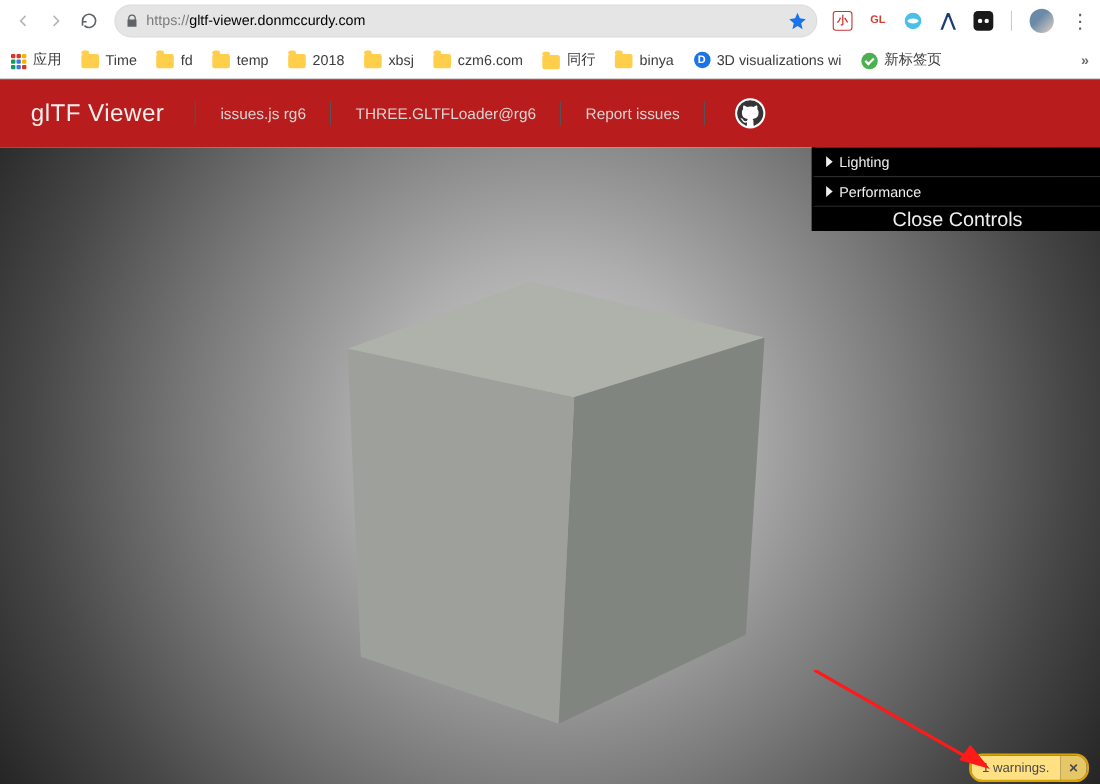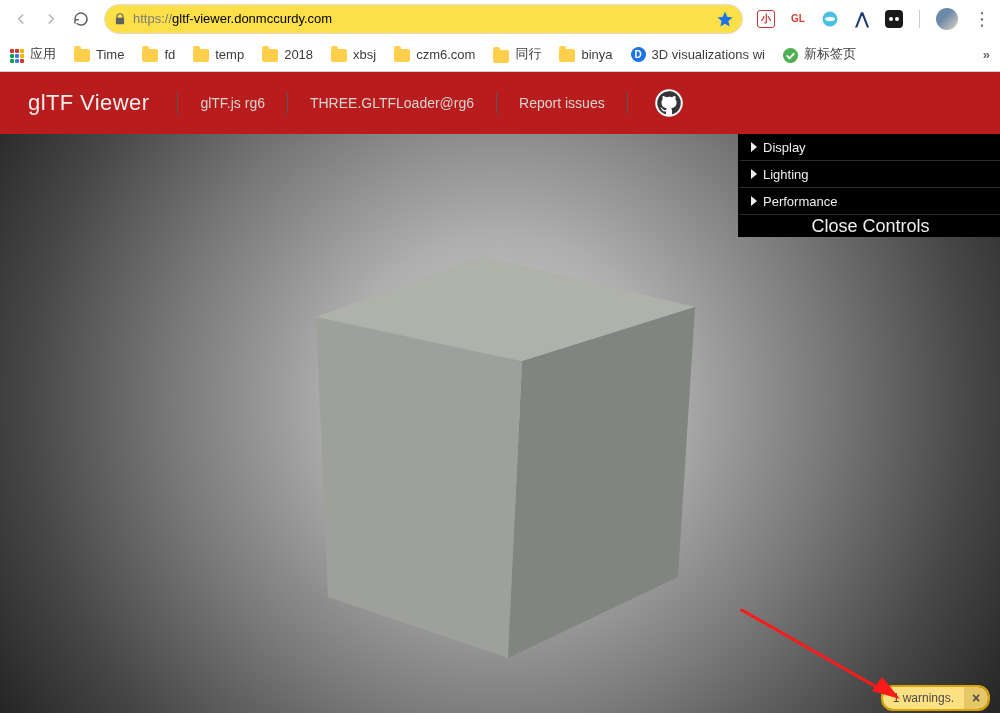--- a/index.html
+++ b/index.html
@@ -4,21 +4,21 @@
 <style>
   html,body{margin:0;padding:0;width:1000px;height:713px;font-family:Arial,Helvetica,sans-serif;overflow:hidden;background:#fff}
   *{box-sizing:border-box}
 
   
   .browser-chrome{height:72px;border-bottom:1px solid #d0d0d0;display:flex;flex-direction:column}
   .addr-row{height:38px;display:flex;align-items:center;padding:0 8px;gap:4px}
   .nav-btn{width:26px;height:26px;border-radius:50%;display:flex;align-items:center;justify-content:center;color:#5f6368}
   .nav-btn.disabled{color:#b7b7b7}
   .nav-svg{width:18px;height:18px;display:block}
-  .addr-bar{flex:1;height:30px;margin:0 6px;border:1px solid #dcdcdc;border-radius:15px;display:flex;align-items:center;padding:0 8px;background:#fde047}
+  .addr-bar{flex:1;height:30px;margin:0 6px;border:1px solid #dcdcdc;border-radius:15px;display:flex;align-items:center;padding:0 8px;background:#e5e5e5}
   .lock-icon{width:14px;height:14px;color:#5f6368;margin-right:6px}
   .addr-text{flex:1;font-size:13px;color:#000}
   .addr-text .gray{color:#7b7b7b}
   .star-icon{width:18px;height:18px;color:#1a73e8}
   .ext-row{display:flex;align-items:center;gap:14px;margin-left:4px}
   .ext-icon{width:18px;height:18px;border-radius:3px;display:flex;align-items:center;justify-content:center;font-size:10px;font-weight:bold}
   .avatar{width:22px;height:22px;border-radius:50%;background:linear-gradient(135deg,#6b8aa8 40%,#e1d3c3 100%)}
   .menu-dots{width:20px;height:20px;color:#5f6368;display:flex;align-items:center;justify-content:center;font-size:18px}
   .vdiv{width:1px;height:18px;background:#ccc;margin:0 2px}
 
@@ -178,21 +178,21 @@
         <span>新标签页</span>
       </div>
     <div class="bm-overflow">»</div>
   </div>
 </div>
 
 <div class="app">
   <div class="app-header">
     <span class="app-title">glTF Viewer</span>
     <span class="hdiv"></span>
-    <span class="app-link">glTF.js rg6</span>
+    <span class="app-link">issues.js rg6</span>
     <span class="hdiv"></span>
     <span class="app-link">THREE.GLTFLoader@rg6</span>
     <span class="hdiv"></span>
     <span class="app-link">Report issues</span>
     <span class="hdiv"></span>
     <svg class="gh-badge" viewBox="0 0 24 24">
       <circle cx="12" cy="12" r="11" fill="#fff"></circle>
       <path fill="#353535" d="M12 2.5a9.5 9.5 0 0 0-3 18.5c.47.09.64-.2.64-.45v-1.78c-2.64.57-3.2-1.12-3.2-1.12-.43-1.1-1.06-1.39-1.06-1.39-.87-.59.07-.58.07-.58.96.07 1.47.99 1.47.99.85 1.46 2.24 1.04 2.79.8.09-.62.33-1.04.6-1.28-2.11-.24-4.33-1.05-4.33-4.69 0-1.04.37-1.88.98-2.55-.1-.24-.43-1.21.09-2.52 0 0 .8-.26 2.62.97A9.1 9.1 0 0 1 12 7.07c.81 0 1.63.11 2.39.32 1.82-1.23 2.62-.97 2.62-.97.52 1.31.19 2.28.09 2.52.61.67.98 1.51.98 2.55 0 3.65-2.22 4.45-4.34 4.68.34.3.65.88.65 1.77v2.62c0 .25.17.55.65.45A9.5 9.5 0 0 0 12 2.5z"></path>
     </svg>
   </div>
@@ -202,24 +202,20 @@
     <svg class="cube-svg" viewBox="0 0 384 402" preserveAspectRatio="none">
 
       <polygon points="168,0 381,51 208,105 2,61" fill="#afb2ab"></polygon>
 
       <polygon points="2,61 208,105 194,402 14,341" fill="#9ea19b"></polygon>
 
       <polygon points="208,105 381,51 364,321 194,402" fill="#808580"></polygon>
     </svg>
 
     <div class="gui">
-      <div class="gui-row">
-          <span class="tri"></span>
-          <span>Display</span>
-        </div>
       <div class="gui-row">
           <span class="tri"></span>
           <span>Lighting</span>
         </div>
       <div class="gui-row">
           <span class="tri"></span>
           <span>Performance</span>
         </div>
       <div class="gui-close">Close Controls</div>
     </div>

